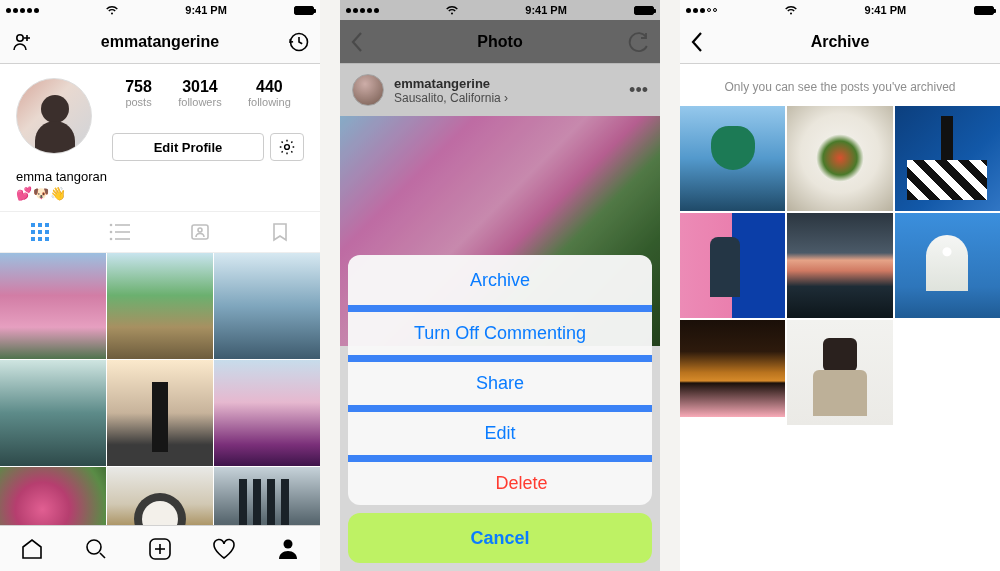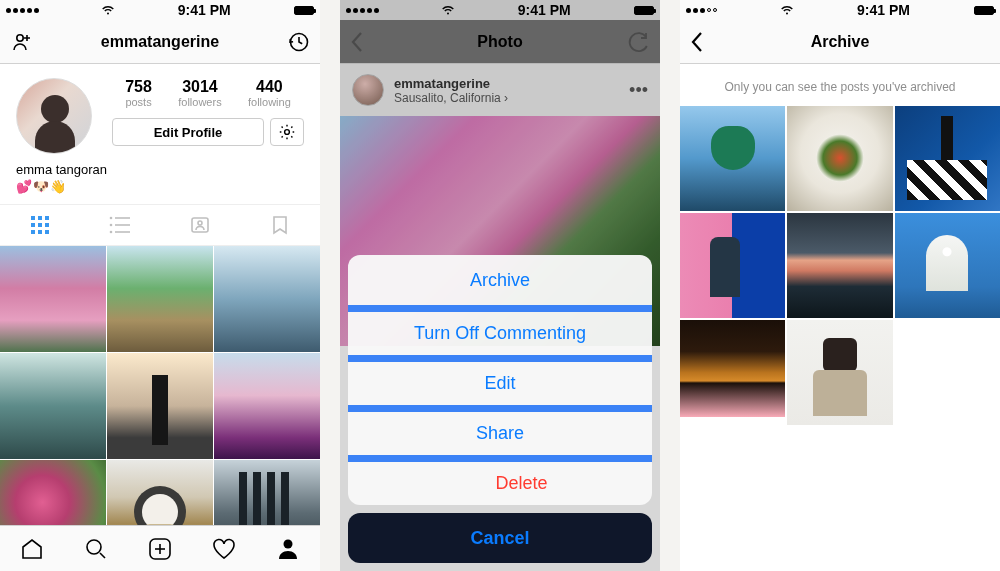--- a/index.html
+++ b/index.html
@@ -21,21 +21,21 @@
     position: relative;
     overflow: hidden;
   }
   .phone.dimmed {
     background: #f5f5f5;
   }
 
   
   .status {
     height: 20px;
-    font-size: 14px;
+    font-size: 11px;
     font-weight: 600;
     display: flex;
     justify-content: space-between;
     align-items: center;
     padding: 0 6px;
     background: #fafafa;
   }
   .status.grey { background: #dcdcdc; }
   .dots { display:flex; gap:2px;}
   .dots span { width:5px;height:5px;border-radius:50%;background:#000;}
@@ -66,21 +66,21 @@
   
   .icon{display:inline-flex;align-items:center;justify-content:center;}
   svg{display:block;}
 
   
   .profile-head{padding:14px 16px 8px 16px;display:flex;}
   .avatar{width:76px;height:76px;border-radius:50%;background:linear-gradient(135deg,#d7a89c 0%,#e9d9d0 40%,#cfd3d8 100%);border:1px solid #ddd; position:relative; overflow:hidden;}
   .avatar:before{content:"";position:absolute;top:16px;left:24px;width:28px;height:28px;background:#3b2f2c;border-radius:50%;}
   .avatar:after{content:"";position:absolute;top:42px;left:18px;width:40px;height:40px;background:#3b2f2c;border-radius:50% 50% 0 0;}
   .stats{flex:1;margin-left:20px;}
-  .stats-row{display:flex;justify-content:space-around;text-align:center;margin-bottom:10px;}
+  .stats-row{display:flex;justify-content:space-around;text-align:center;margin-bottom:25px;}
   .stat-num{font-weight:600;font-size:16px;}
   .stat-label{font-size:11px;color:#999;}
   .btn-row{display:flex;gap:6px;}
   .edit-btn{flex:1;border:1px solid #ccc;border-radius:4px;height:28px;font-size:13px;font-weight:600;display:flex;align-items:center;justify-content:center;}
   .gear-btn{width:34px;height:28px;border:1px solid #ccc;border-radius:4px;display:flex;align-items:center;justify-content:center;}
 
   .bio{padding:0 16px 10px 16px;font-size:13px;}
   .bio-name{font-weight:400;}
   .bio-emoji{margin-top:2px;letter-spacing:1px;}
 
@@ -120,21 +120,21 @@
   .post-loc{color:#555;}
   .post-more{font-size:18px;color:#555;}
   .post-photo{height:230px;background:linear-gradient(135deg,#99c4e3 0%,#d97bba 25%,#e39cc5 45%,#cf6ca4 55%,#5d8a50 65%,#3b6832 80%,#274a1f 100%);position:relative;}
   
   .sheet-wrap{position:absolute;left:0;right:0;bottom:0;top:0;background:rgba(0,0,0,0.12);}
   .sheet{position:absolute;left:8px;right:8px;bottom:8px;}
   .sheet-group{background:rgba(248,248,248,0.96);border-radius:12px;overflow:hidden;margin-bottom:8px;}
   .sheet-item{height:50px;display:flex;align-items:center;justify-content:center;font-size:18px;color:#0a7cff;border-top:7px solid #3b82f6;}
   .sheet-item:first-child{border-top:none;}
   .sheet-item.destructive{color:#ff3b30;padding-left:43px;}
-  .sheet-cancel{background:#0f172a;border-radius:12px;height:50px;display:flex;align-items:center;justify-content:center;font-size:18px;font-weight:600;color:#0a7cff;}
+  .sheet-cancel{background:#bef264;border-radius:12px;height:50px;display:flex;align-items:center;justify-content:center;font-size:18px;font-weight:600;color:#0a7cff;}
 
   
   .archive-note{font-size:12px;color:#8e8e8e;text-align:center;padding:16px 0 12px;}
   .ar-grid{display:grid;grid-template-columns:repeat(3,1fr);gap:2px;padding:0;}
   .ar{height:105px;}
   .a1{background:linear-gradient(180deg,#95c8ec 0%,#5399cc 50%,#1f4a68 100%);}
   .a1:after{content:"";display:block;margin:20px auto;width:44px;height:44px;background:#1c7a55;border-radius:40% 40% 50% 50%;}
   .a2{background:radial-gradient(circle at 50% 45%,#f5f3ee 0%,#eae6dc 50%,#b8b19e 100%);}
   .a2:after{content:"";display:block;margin:28px auto;width:48px;height:48px;border-radius:50%;background:radial-gradient(circle,#d8502e 0%,#4a7a2a 50%,#f0eee6 70%);}
   .a3{background:linear-gradient(135deg,#0c3f7e 0%,#1258a8 60%,#3176c4 100%);}
@@ -375,24 +375,24 @@
   <div class="sheet-wrap">
     <div class="sheet">
       <div class="sheet-group">
         <div class="sheet-item">
             <span>Archive</span>
           </div>
         <div class="sheet-item">
             <span>Turn Off Commenting</span>
           </div>
         <div class="sheet-item">
-            <span>Edit</span>
+            <span>Share</span>
           </div>
         <div class="sheet-item">
-            <span>Share</span>
+            <span>Edit</span>
           </div>
         <div class="sheet-item destructive">
             <span>Delete</span>
           </div>
       </div>
       <div class="sheet-cancel">
           <span>Cancel</span>
         </div>
     </div>
   </div>

